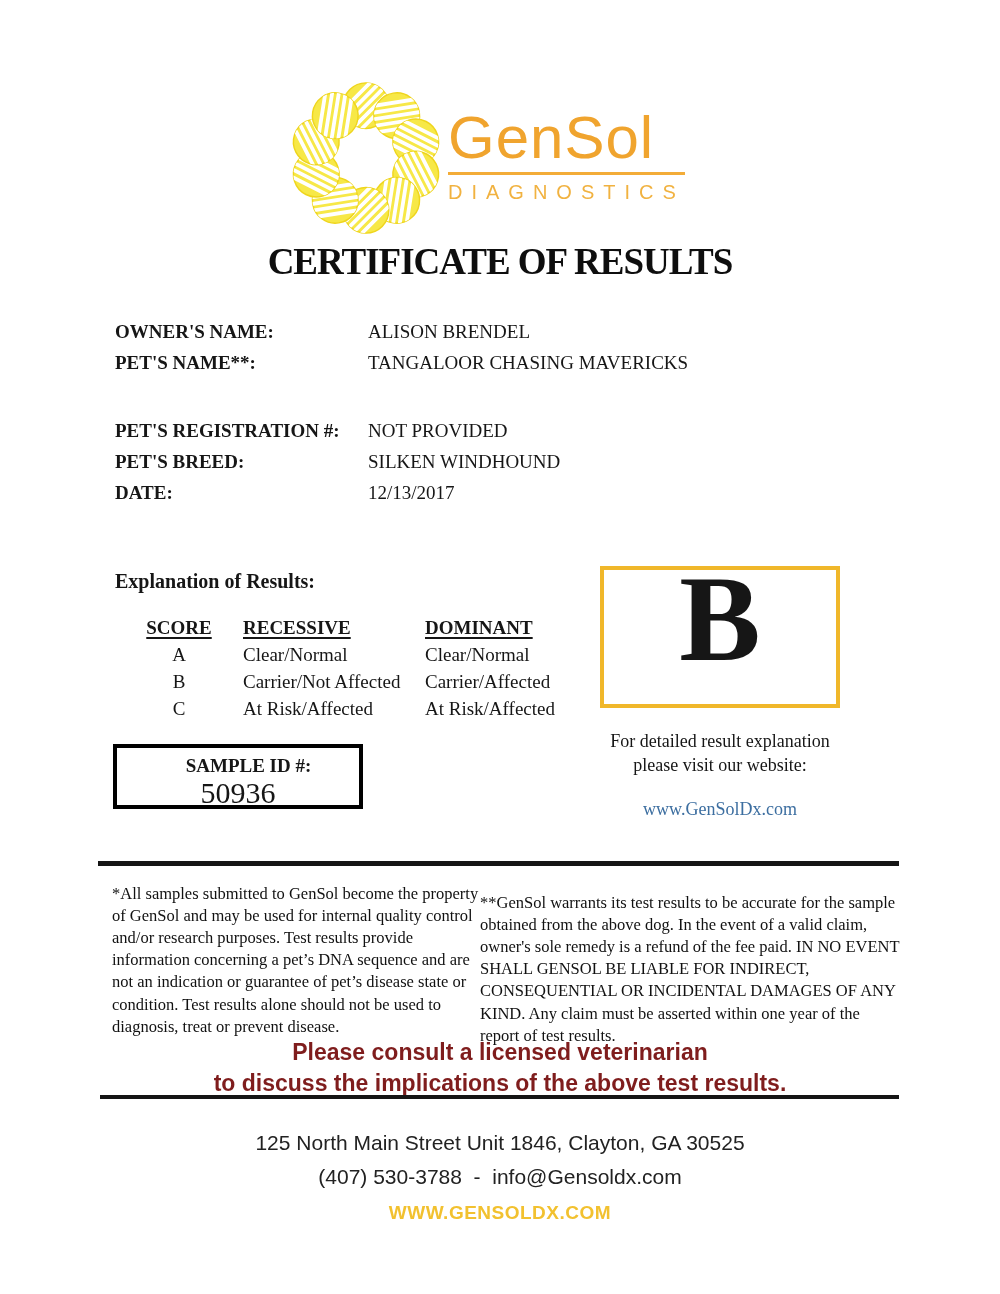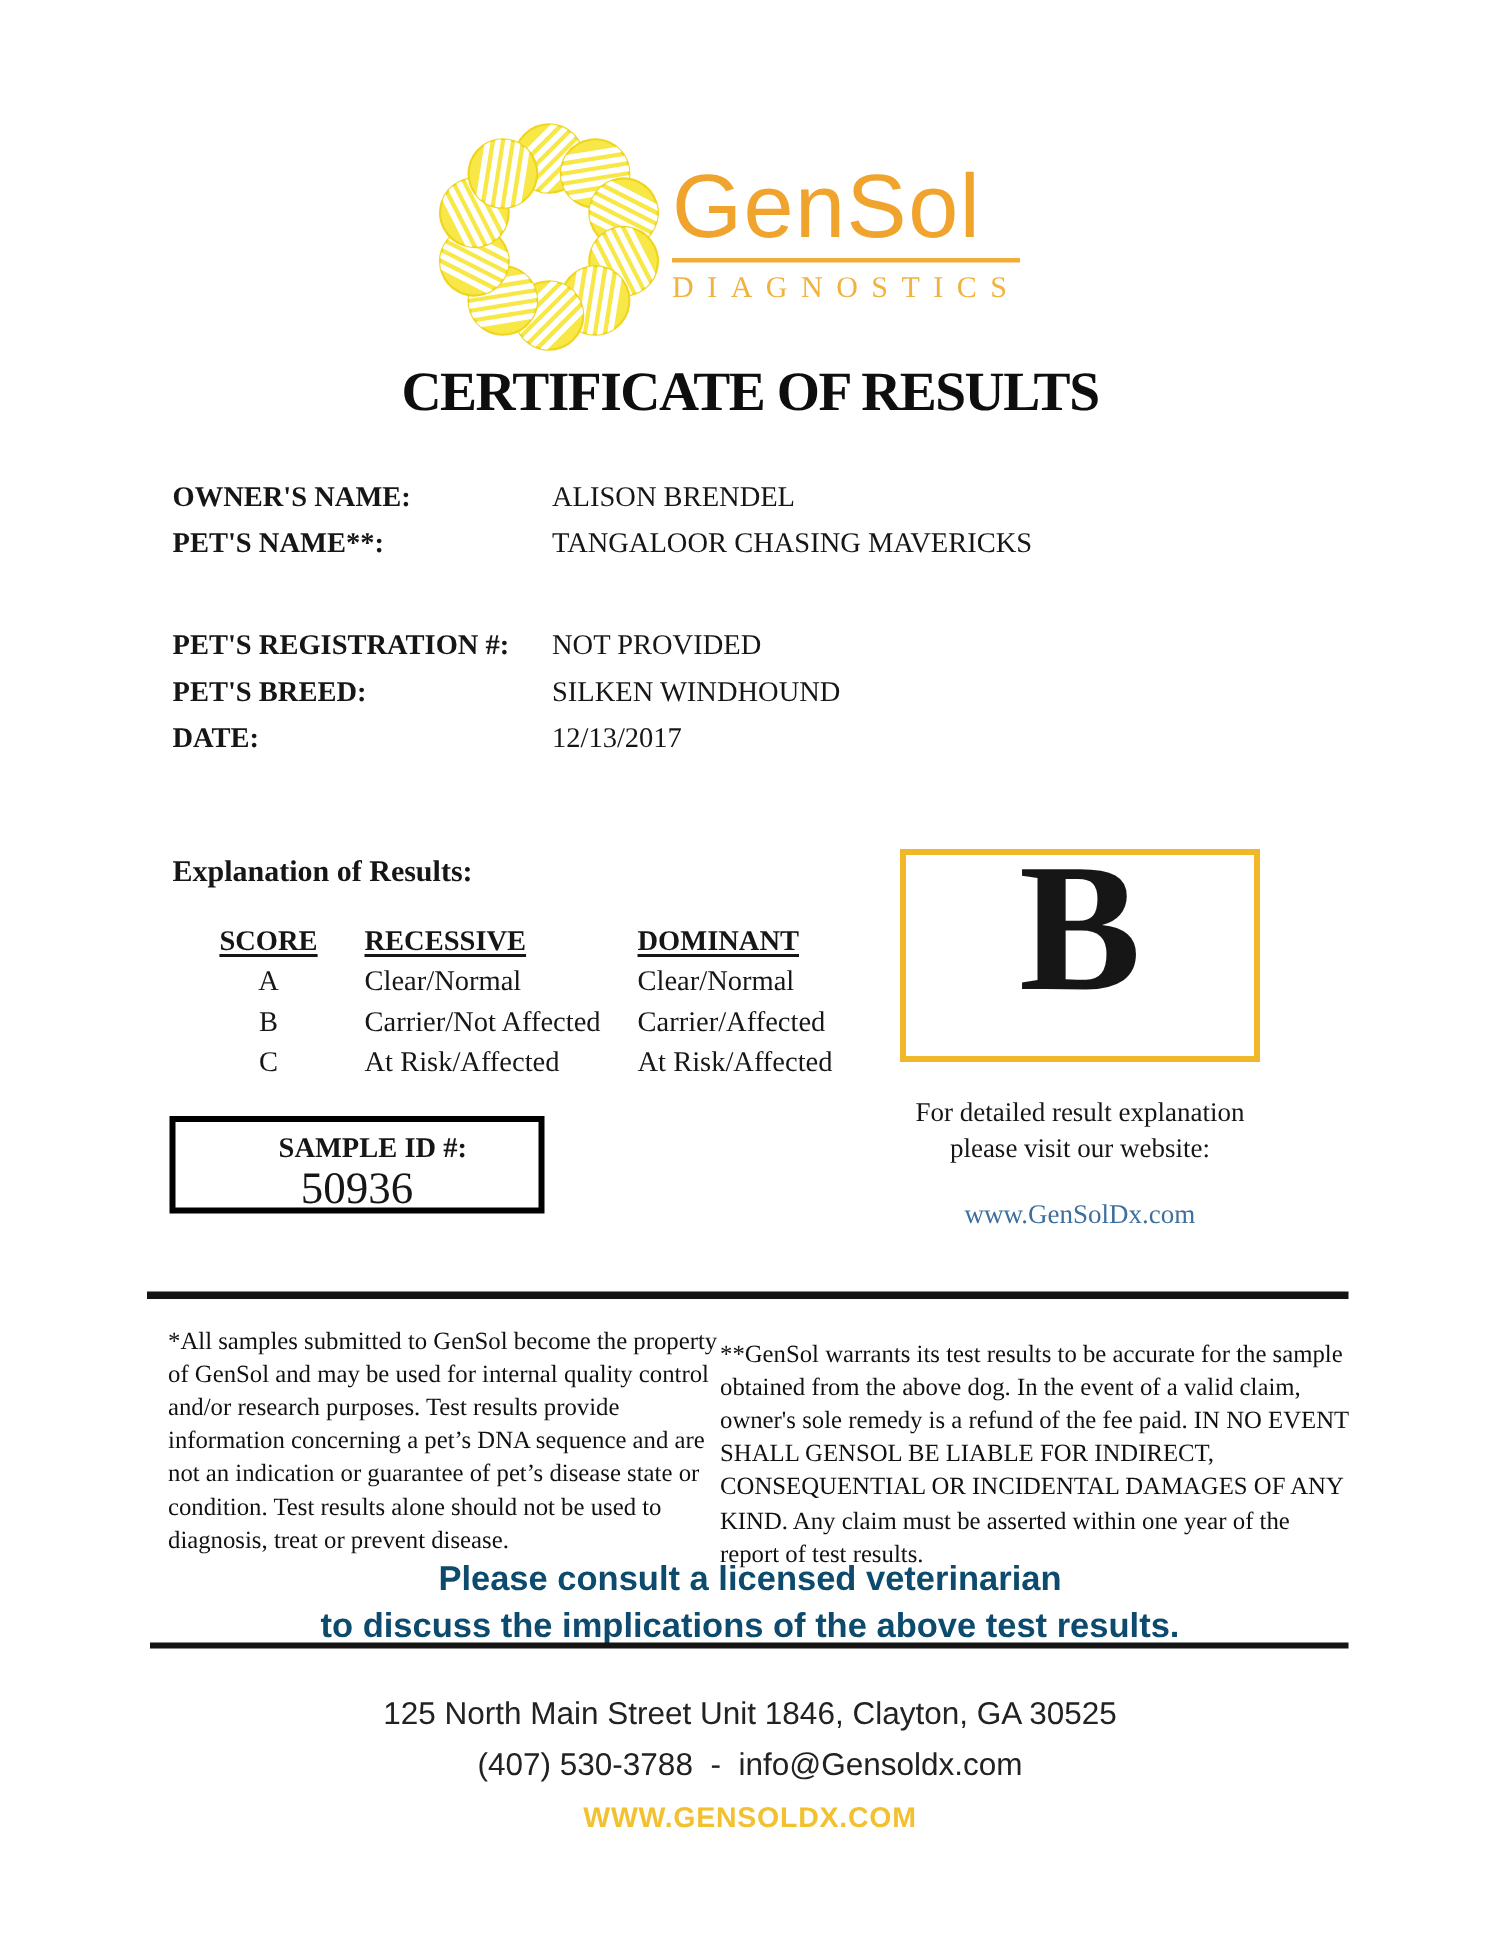--- a/index.html
+++ b/index.html
@@ -10,21 +10,21 @@
 
   
   .logo { position:absolute; left:286px; top:80px; display:flex; align-items:flex-start; }
   .logo-text { margin-left:2px; padding-top:28px; }
   .brand {
     font-family:"Liberation Sans", sans-serif; font-size:60px; line-height:1;
     color:#F0A42E; letter-spacing:1px; font-weight:400;
   }
   .brand-rule { border-top:3px solid #F3AC38; margin-top:4px; }
   .sub {
-    font-family:Liberation Serif, serif; font-size:20px; letter-spacing:9px;
+    font-family:Liberation Sans, sans-serif; font-size:20px; letter-spacing:9px;
     color:#F1B240; margin-top:6px; font-weight:400; white-space:nowrap;
   }
 
   
   .title {
     position:absolute; top:240px; left:0; width:100%; text-align:center;
     font-size:37px; font-weight:bold; letter-spacing:-1px; color:#0e0e0e;
   }
 
   
@@ -76,21 +76,21 @@
     position:absolute; left:112px; top:883px; width:788px; display:flex; gap:1px;
     font-size:16.5px; line-height:1.34; color:#111;
   }
   .fn-left  { width:367px; }
   .fn-right { flex:1; padding-top:9px; }
 
   
   .vet-note {
     position:absolute; left:0; top:1037px; width:100%; text-align:center;
     font-family:"Liberation Sans", sans-serif; font-weight:bold; font-size:23px;
-    line-height:31px; color:#0c4a6e;
+    line-height:31px; color:#7f1d1d;
   }
 
   
   .footer {
     position:absolute; left:0; top:1131px; width:100%; text-align:center;
     font-family:"Liberation Sans", sans-serif; font-size:21px; color:#222;
   }
   .footer-contact { margin-top:10px; }
   .footer-site { margin-top:13px; font-size:19px; font-weight:bold; color:#F2C12F; letter-spacing:0.5px; }
 </style>

